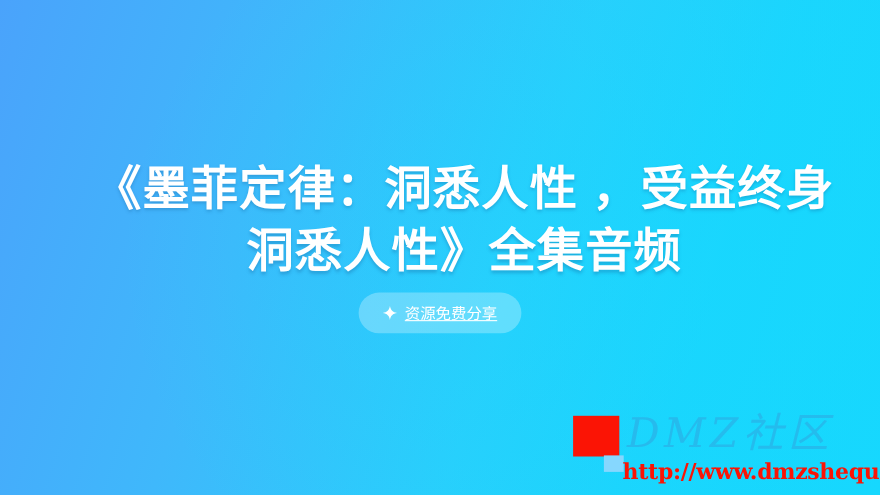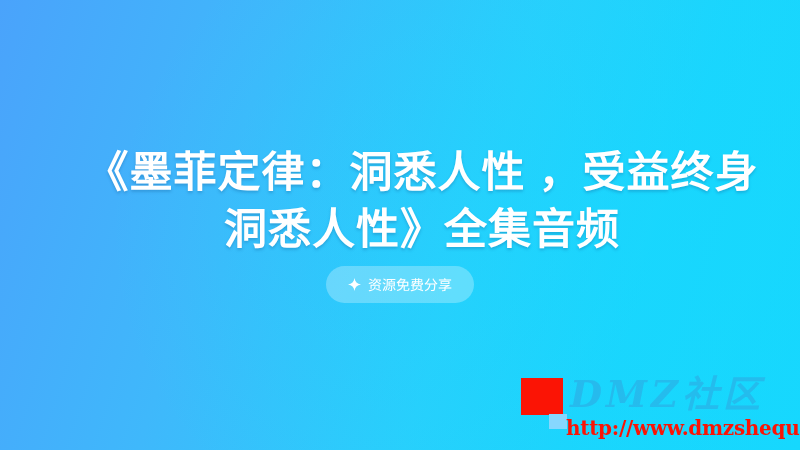--- a/index.html
+++ b/index.html
@@ -67,20 +67,21 @@
     gap: 7px;
     height: 37px;
     padding: 0 22px;
     border-radius: 19px;
     background: rgba(255, 255, 255, 0.28);
     color: #ffffff;
     font-size: 14px;
     font-weight: 400;
     line-height: 1;
     white-space: nowrap;
+    text-decoration: underline;
   }
 
   .sparkle {
     display: inline-block;
     width: 13px;
     height: 13px;
     flex: 0 0 13px;
     line-height: 0;
   }
   .sparkle svg { display: block; }
@@ -118,21 +119,21 @@
     height: 15px;
     background: #86d7fe;
   }
 
   .wm-brand {
     position: absolute;
     left: 52px;
     top: 0px;
     font-family: "DejaVu Serif", "Liberation Serif", serif;
     font-style: italic;
-    font-weight: 700;
+    font-weight: 400;
     font-size: 37px;
     line-height: 44px;
     letter-spacing: 4px;
     color: rgba(56, 150, 214, 0.42);
     white-space: nowrap;
   }
 
   .wm-url {
     position: absolute;
     left: 48px;

